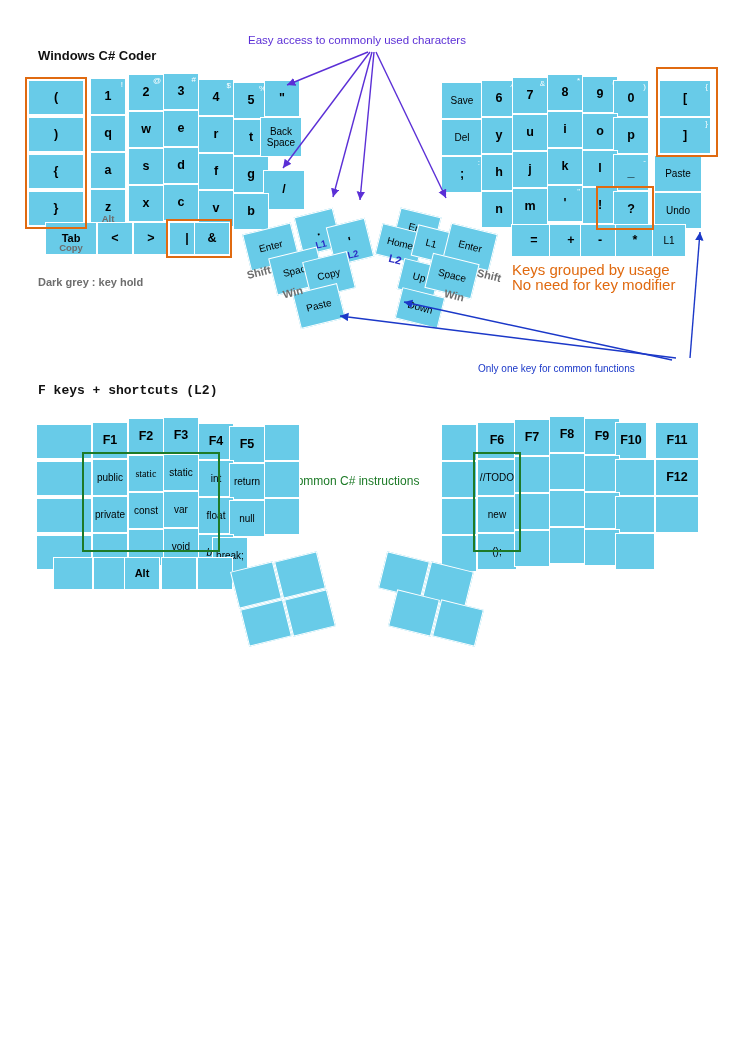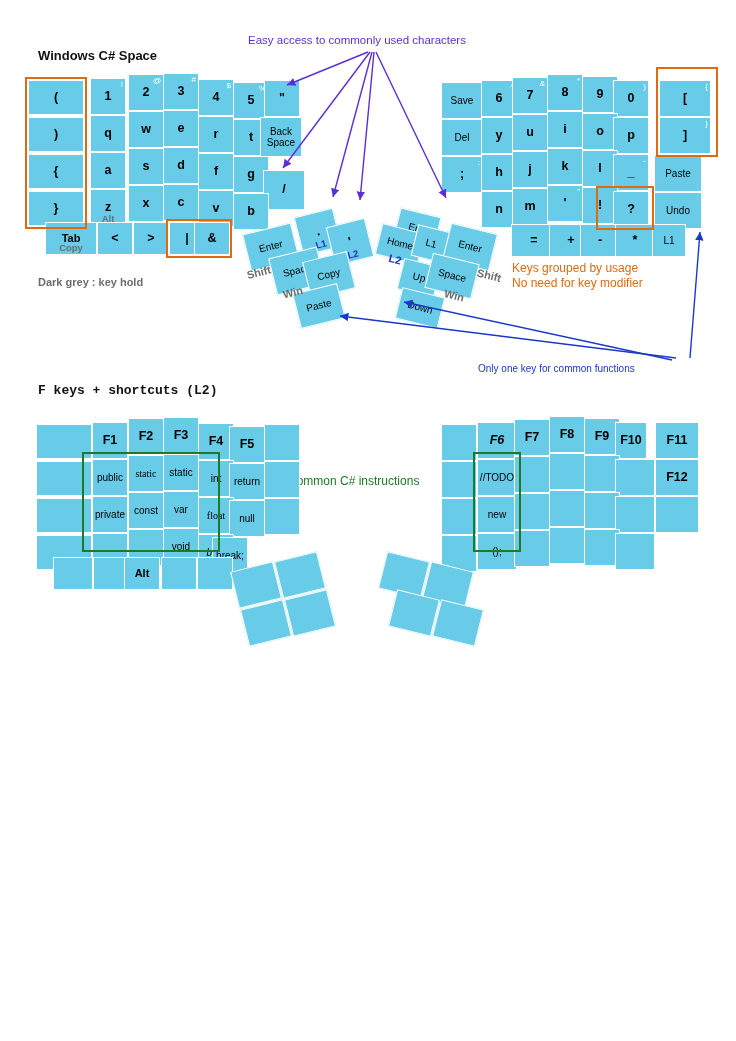--- a/index.html
+++ b/index.html
@@ -28,21 +28,21 @@
     font-weight: bold;
     color: #111111;
     white-space: nowrap;
   }
   .note-purple {
     font-size: 11.5px;
     color: #5b2fd6;
     white-space: nowrap;
   }
   .note-orange {
-    font-size: 12px;
+    font-size: 15px;
     color: #e06a10;
     white-space: nowrap;
   }
   .note-blue {
     font-size: 10px;
     color: #1b38c8;
     white-space: nowrap;
   }
   .note-green {
     font-size: 12px;
@@ -122,21 +122,21 @@
     width: 736px;
     height: 1041px;
     pointer-events: none;
   }
 </style>
 </head>
 <body>
 
 <div class="canvas">
 
-  <div class="abs title" style="left:38px; top:48px;">Windows C# Space</div>
+  <div class="abs title" style="left:38px; top:48px;">Windows C# Coder</div>
   <div class="abs title" style="left:38px; top:383px;font-family:Liberation Mono, monospace;">F keys + shortcuts (L2)</div>
 
   <div class="abs note-purple" style="left:248px; top:34px;">Easy access to commonly used characters</div>
   <div class="abs note-orange" style="left:512px; top:261px;">Keys grouped by usage</div>
   <div class="abs note-orange" style="left:512px; top:276px;">No need for key modifier</div>
   <div class="abs note-blue" style="left:478px; top:363px;">Only one key for common functions</div>
   <div class="abs note-grey" style="left:38px; top:276px;">Dark grey : key hold</div>
   <div class="abs note-green" style="left:288px; top:474px;">Common C# instructions</div>
 
   <div class="abs" id="keys-layer1-left">
@@ -447,21 +447,21 @@
       <div class="key blank" style="left: 36px; top: 498px; width: 56px; height: 35px;"></div>
       <div class="key small" style="left: 92px; top: 496px; width: 36px; height: 37px;">
         <div class="main">private</div>
       </div>
       <div class="key small" style="left: 128px; top: 492px; width: 36px; height: 37px;">
         <div class="main">const</div>
       </div>
       <div class="key small" style="left: 163px; top: 491px; width: 36px; height: 37px;">
         <div class="main">var</div>
       </div>
-      <div class="key small" style="left: 198px; top: 497px; width: 36px; height: 37px; font-family: Liberation Serif, serif;">
+      <div class="key small" style="left: 198px; top: 497px; width: 36px; height: 37px;">
         <div class="main">float</div>
       </div>
       <div class="key small" style="left: 229px; top: 500px; width: 36px; height: 37px;">
         <div class="main">null</div>
       </div>
       <div class="key blank" style="left: 264px; top: 498px; width: 36px; height: 37px;"></div>
       <div class="key blank" style="left: 36px; top: 535px; width: 56px; height: 35px;"></div>
       <div class="key blank" style="left: 92px; top: 533px; width: 36px; height: 37px;"></div>
       <div class="key blank" style="left: 128px; top: 529px; width: 36px; height: 37px;"></div>
       <div class="key small" style="left: 163px; top: 528px; width: 36px; height: 37px;">
@@ -480,21 +480,21 @@
       </div>
       <div class="key blank" style="left: 161px; top: 557px; width: 36px; height: 33px;"></div>
       <div class="key blank" style="left: 197px; top: 557px; width: 36px; height: 33px;"></div>
       <div class="key blank" style="left: 234px; top: 566px; width: 44px; height: 38px; transform: rotate(-14deg);"></div>
       <div class="key blank" style="left: 278px; top: 556px; width: 44px; height: 38px; transform: rotate(-14deg);"></div>
       <div class="key blank" style="left: 244px; top: 604px; width: 44px; height: 38px; transform: rotate(-14deg);"></div>
       <div class="key blank" style="left: 288px; top: 594px; width: 44px; height: 38px; transform: rotate(-14deg);"></div>
     </div>
   <div class="abs" id="keys-layer2-right">
       <div class="key blank" style="left: 441px; top: 424px; width: 36px; height: 37px;"></div>
-      <div class="key" style="left: 477px; top: 422px; width: 40px; height: 37px; font-style: italic;">
+      <div class="key" style="left: 477px; top: 422px; width: 40px; height: 37px;">
         <div class="main">F6</div>
       </div>
       <div class="key" style="left: 514px; top: 419px; width: 36px; height: 37px;">
         <div class="main">F7</div>
       </div>
       <div class="key" style="left: 549px; top: 416px; width: 36px; height: 37px;">
         <div class="main">F8</div>
       </div>
       <div class="key" style="left: 584px; top: 418px; width: 36px; height: 37px;">
         <div class="main">F9</div>

